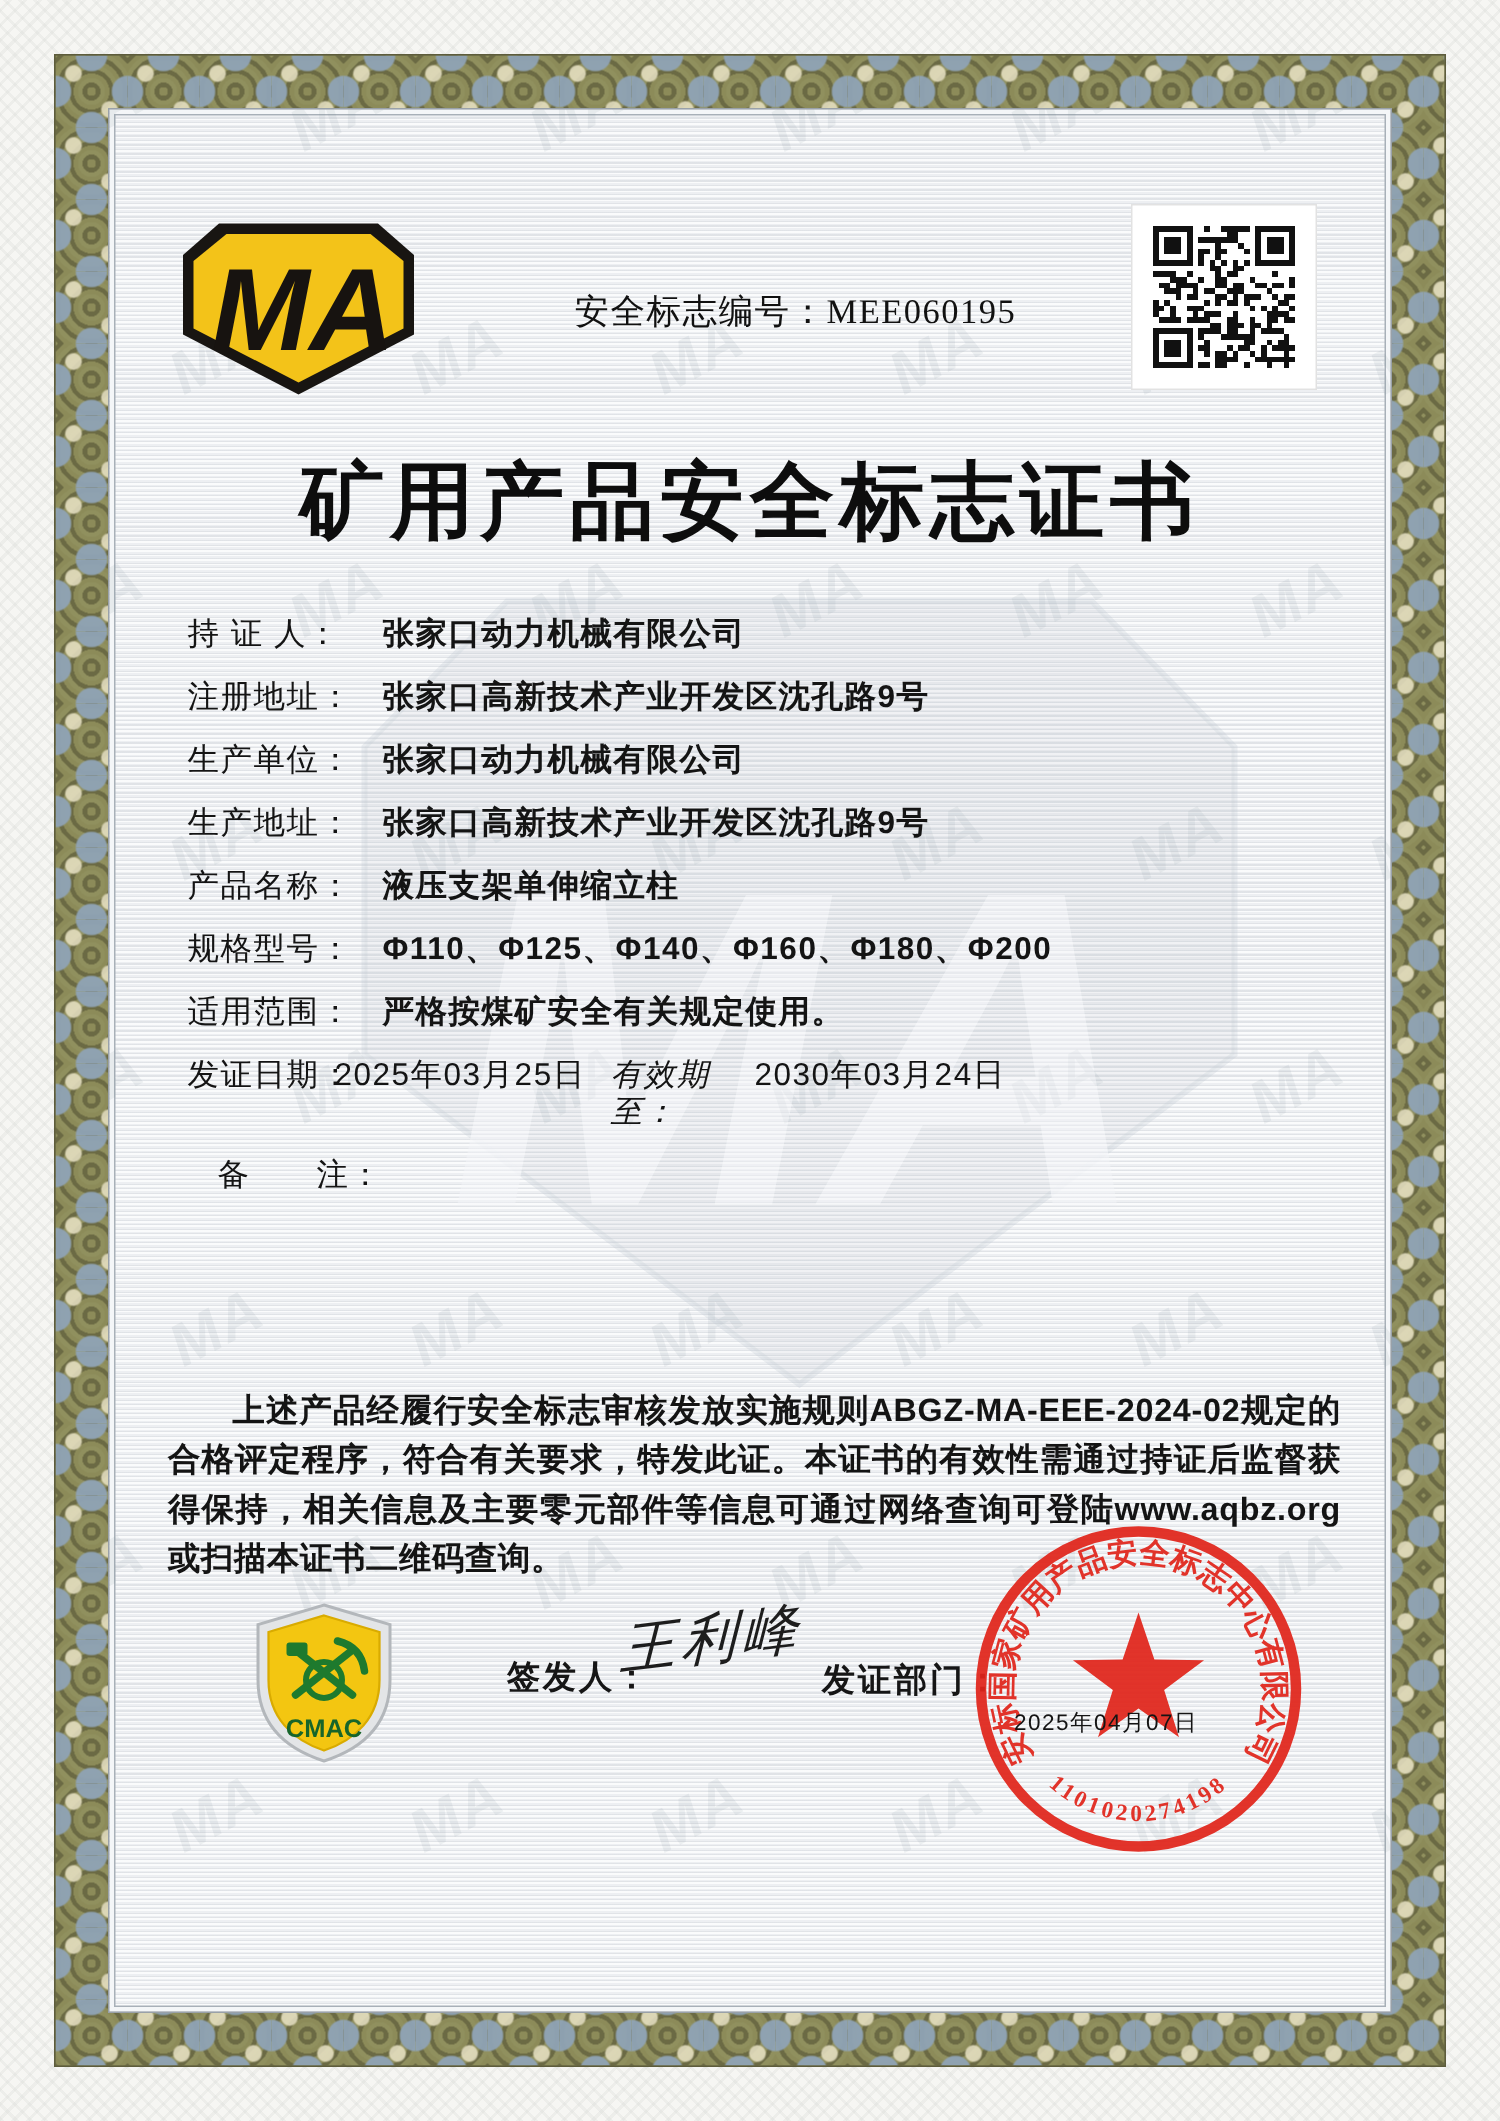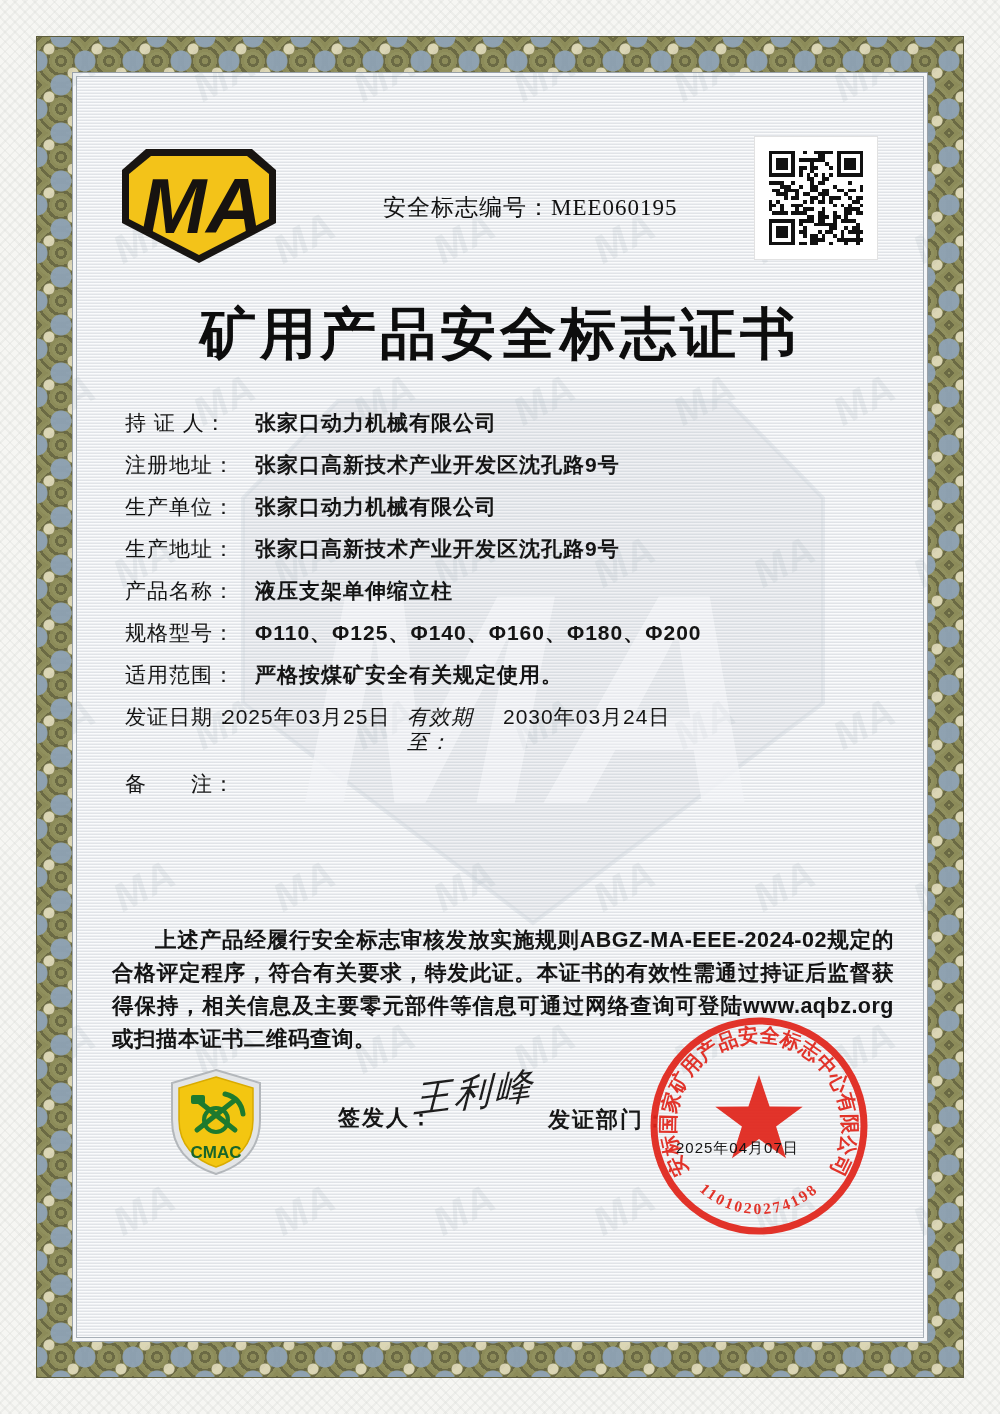--- a/index.html
+++ b/index.html
@@ -66,21 +66,21 @@
   
   .fields { left:125px; top:410px; width:775px; font-size:21px; color:#141414; }
   .row { display:flex; align-items:flex-start; margin-bottom:17px; line-height:25px; }
   .row .label { flex:none; width:130px; font-weight:500; letter-spacing:1px; white-space:nowrap; }
   .row .value { font-weight:700; letter-spacing:1px; }
   .row.wide .label { width:263px; }
   .row.dates .label  { width:98px; }
   .row.dates .value1 { width:184px; font-weight:500; }
   .row.dates .label2 { flex:none; width:96px; font-weight:500; letter-spacing:1px;font-style:italic; }
   .row.dates .value2 { font-weight:500; }
-  .row.remark .label { width:auto; }
+  .row.remark .label { width:auto;margin-left:20px; }
 
   .para { left:112px; top:924px; width:782px; font-size:21.5px; line-height:33px;
           font-weight:600; color:#141414; text-align:justify; text-indent:2em;
           letter-spacing:0.5px; }
 
   
   .cmac { left:167px; top:1068px; }
   .signer { left:338px; top:1103px; font-size:22px; font-weight:700; color:#161616; letter-spacing:2px; }
   .signature { left:413px; top:1068px; font-size:37px; color:#1d1d1d;
                font-style:italic; font-weight:500; letter-spacing:4px;

